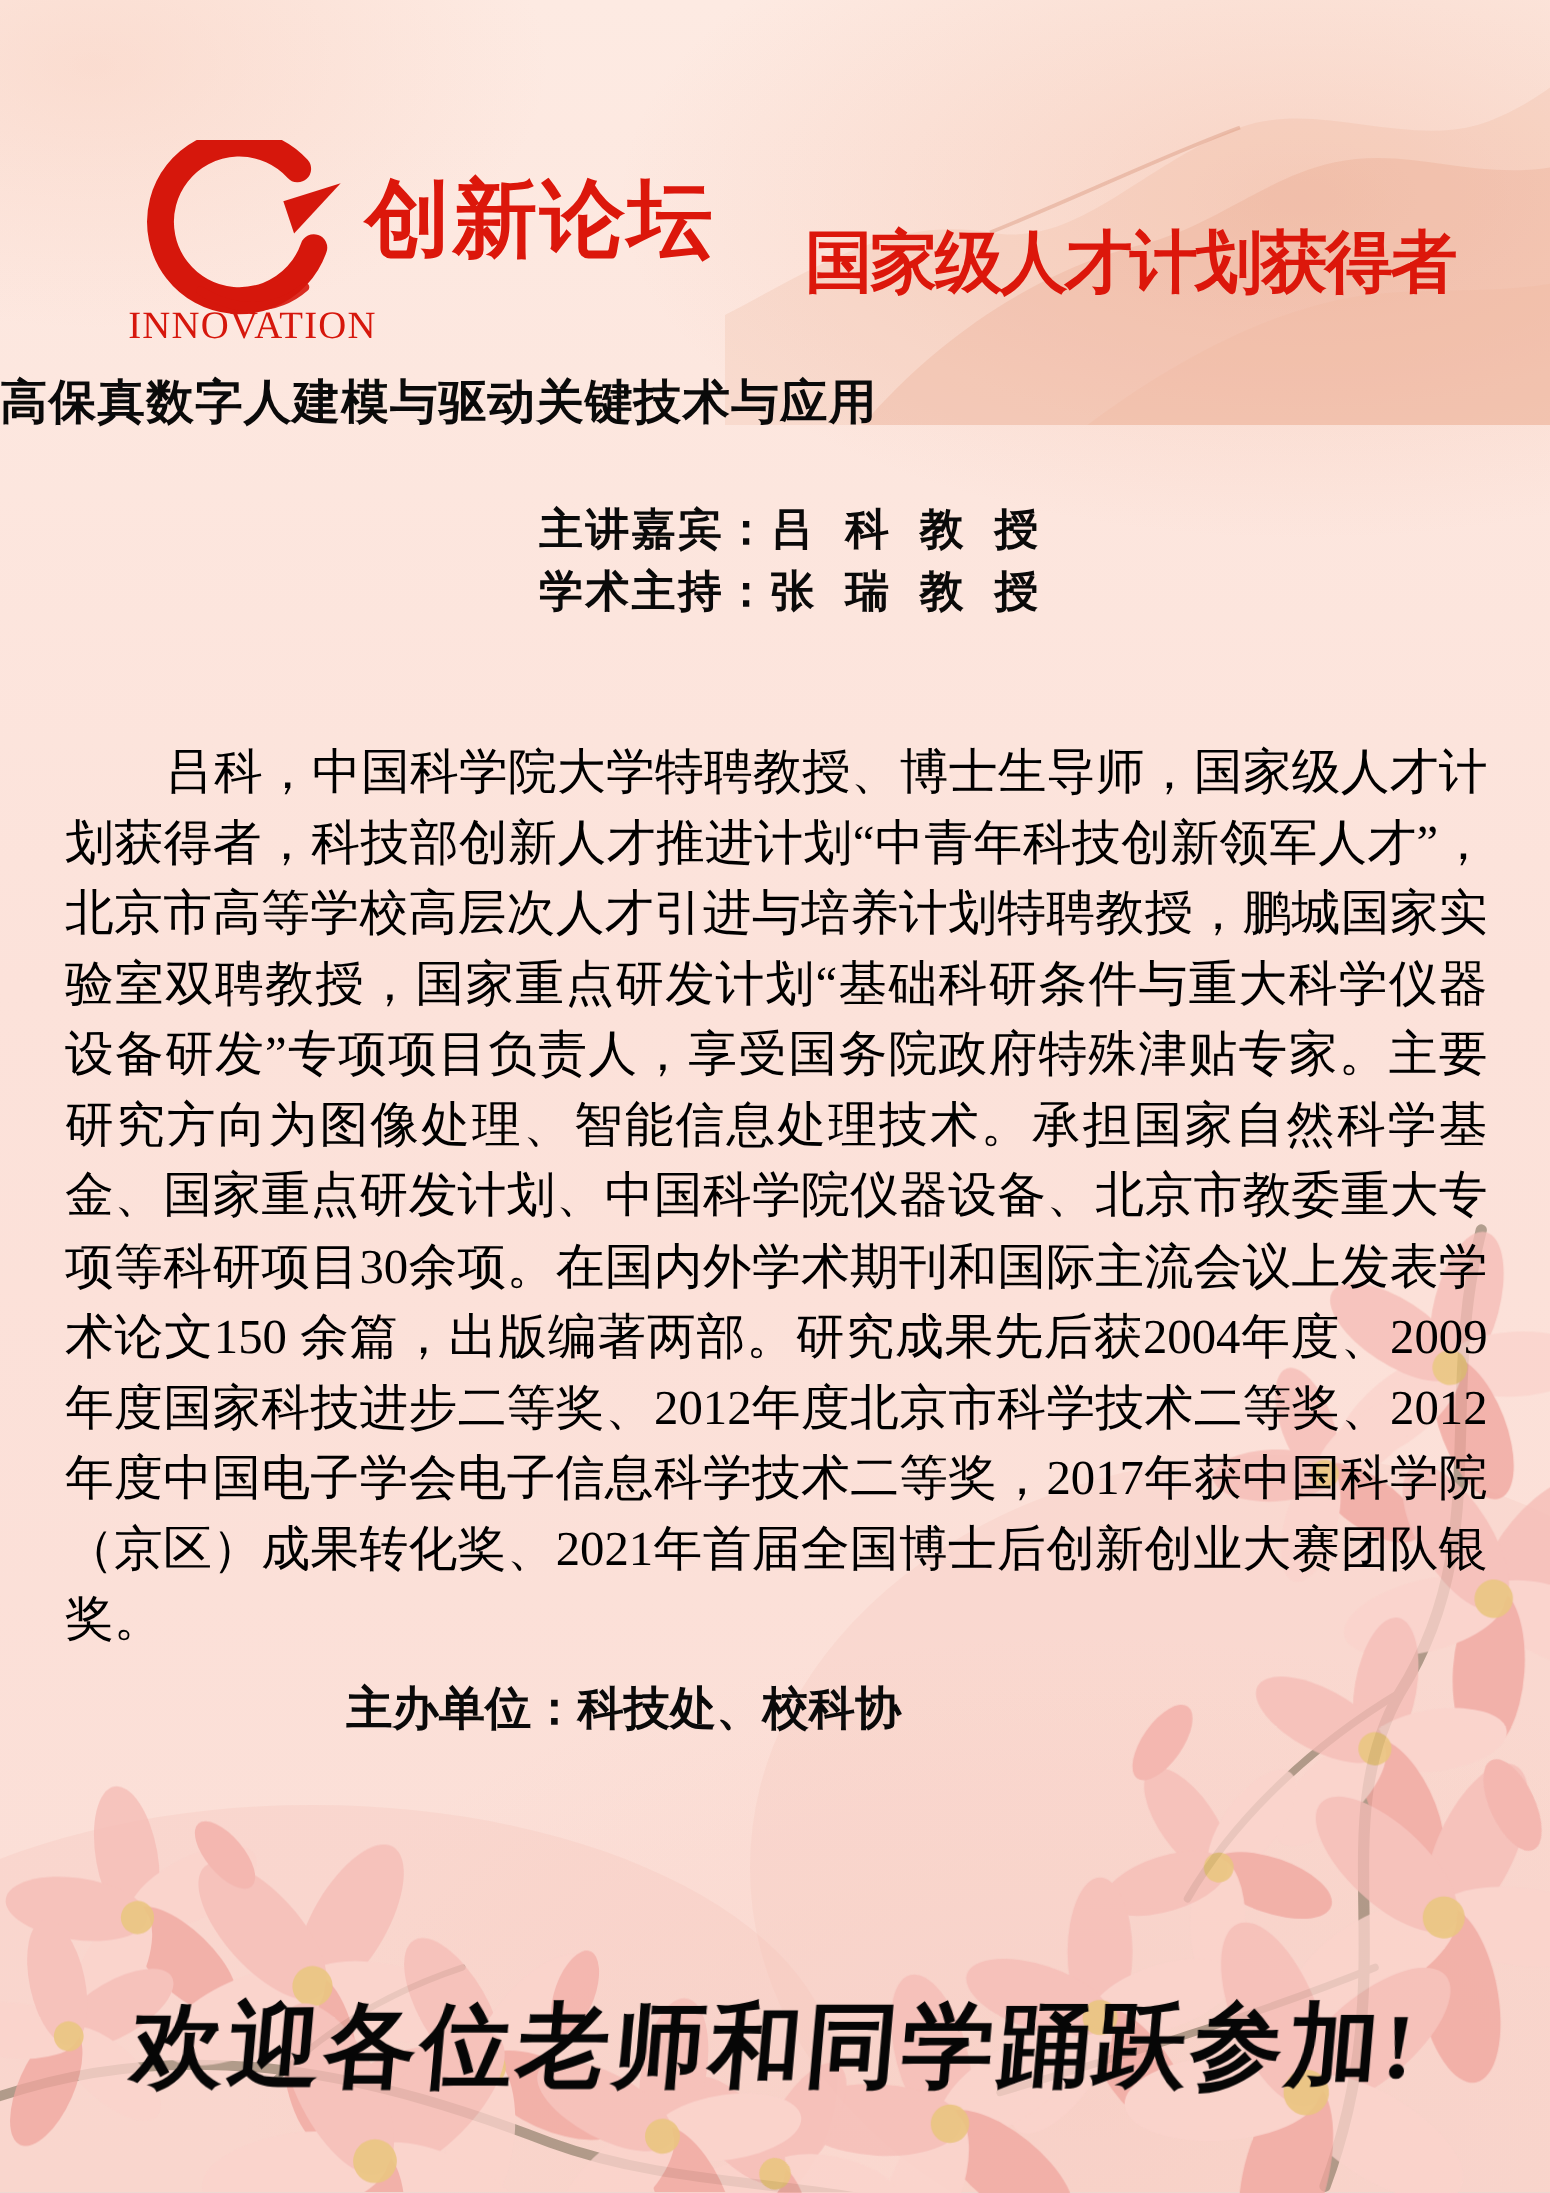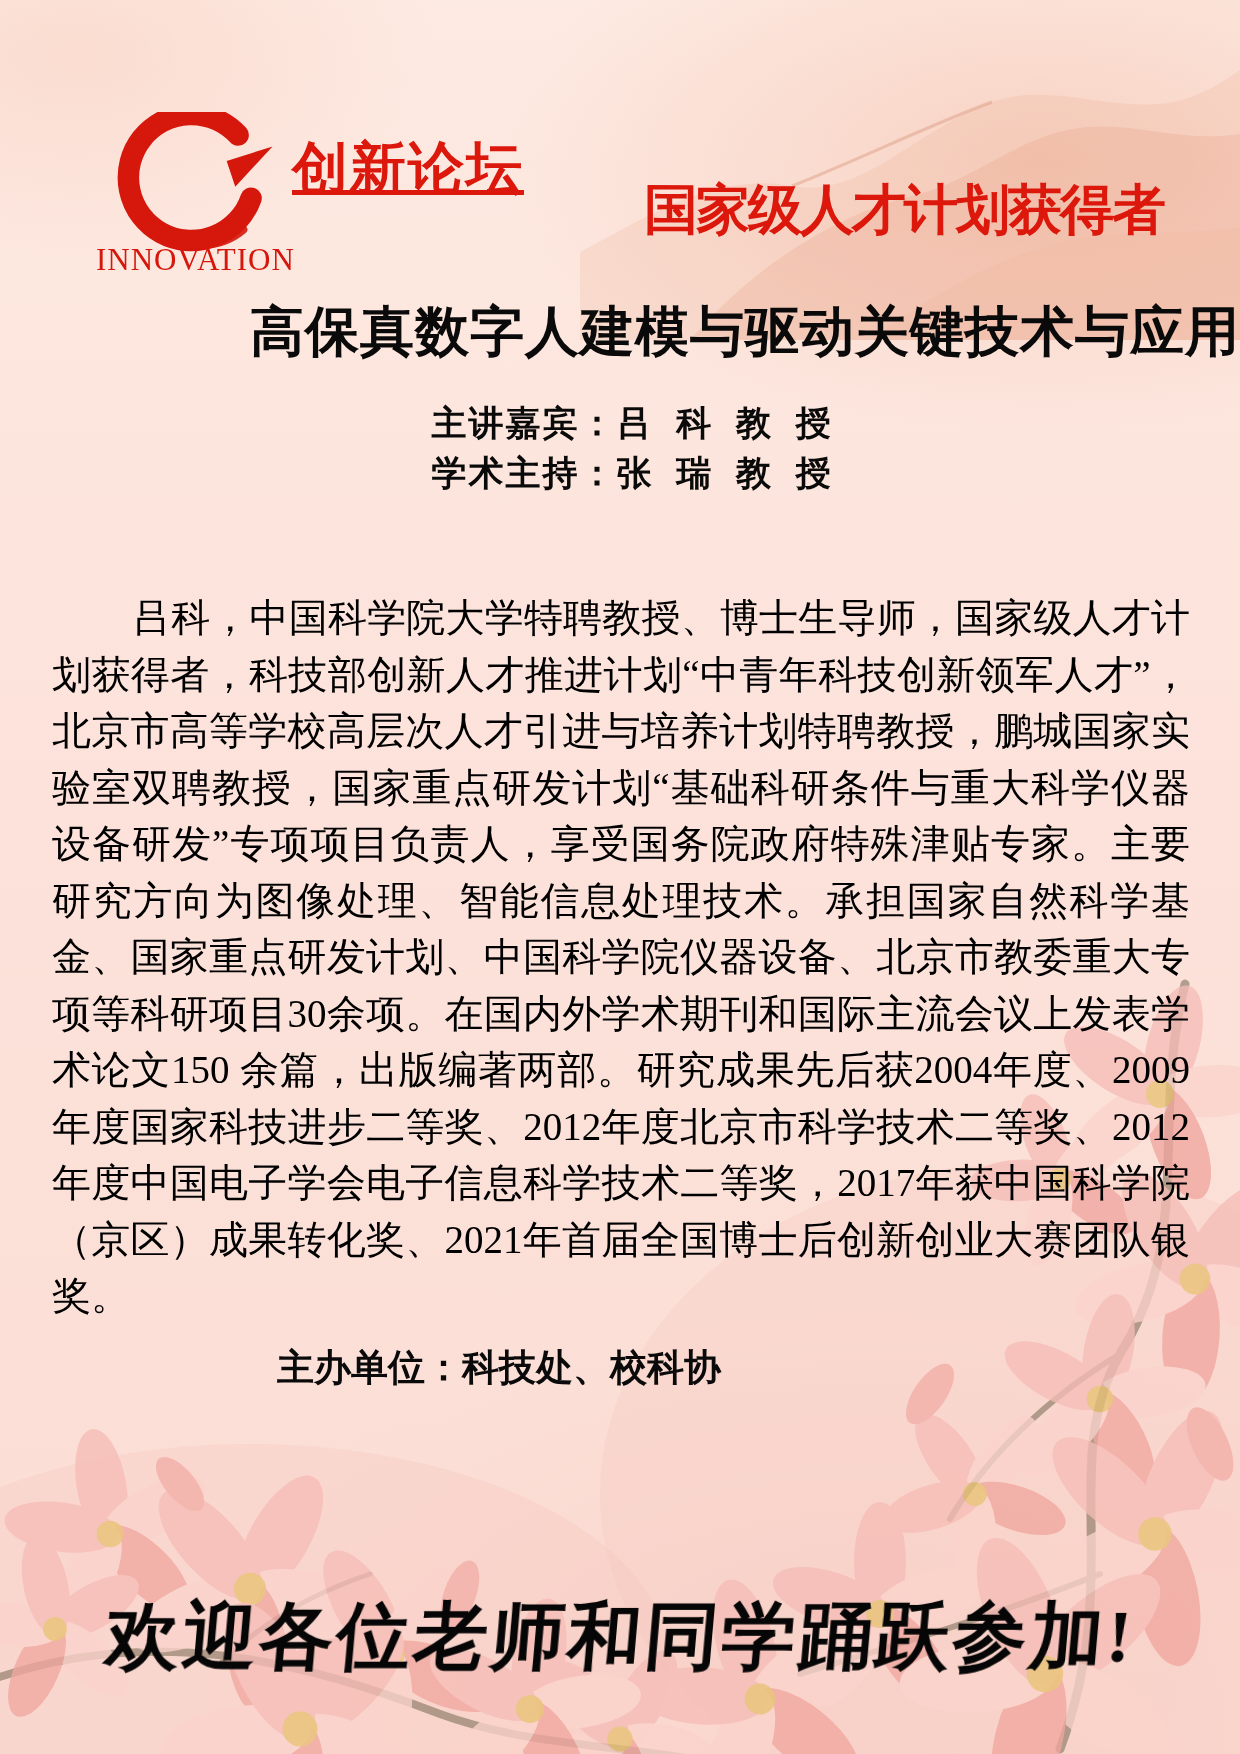--- a/index.html
+++ b/index.html
@@ -16,37 +16,37 @@
       radial-gradient(ellipse 900px 500px at 70% 96%, rgba(247,197,186,0.35), rgba(247,197,186,0) 75%),
       linear-gradient(180deg,#fdeae2 0%,#fce2da 45%,#fbded6 100%);
   }
   .art{position:absolute;pointer-events:none;}
   .art-mountains{top:0;right:0;}
   .art-flowers{left:0;bottom:0;}
   
   .logo{position:absolute;left:112px;top:112px;}
   .logo-word{
     position:absolute;left:96px;top:242px;width:212px;
-    text-align:left;color:#d6170c;font-size:31px;letter-spacing:1px;
+    text-align:center;color:#d6170c;font-size:31px;letter-spacing:1px;
     font-family:"Liberation Serif",serif;
   }
   .forum-title{
     position:absolute;left:292px;top:136px;
-    color:#dc170b;font-size:56px;font-weight:900;letter-spacing:2px;
-    font-family:"Liberation Sans","DejaVu Sans",sans-serif;line-height:1.15;text-decoration:underline;
+    color:#dc170b;font-size:68px;font-weight:900;letter-spacing:2px;
+    font-family:"Liberation Sans","DejaVu Sans",sans-serif;line-height:1.15;
   }
   .session-no{
     position:absolute;left:644px;top:174px;
     color:#dc170b;font-size:54px;font-weight:bold;letter-spacing:-2px;
     font-family:"Liberation Serif",serif;
   }
   
   .lecture-title{
     position:absolute;top:296px;left:0;width:100%;
-    text-align:right;font-size:54px;font-weight:bold;letter-spacing:1px;
+    text-align:left;font-size:38px;font-weight:bold;letter-spacing:1px;
   }
   .speaker-line,.host-line{
     position:absolute;left:0;width:100%;text-align:center;
     font-size:35px;font-weight:bold;letter-spacing:2px;padding-left:12px;
   }
   .speaker-line{top:400px;}
   .host-line{top:450px;}
   .line-name{word-spacing:12px;}
   
   .bio{

